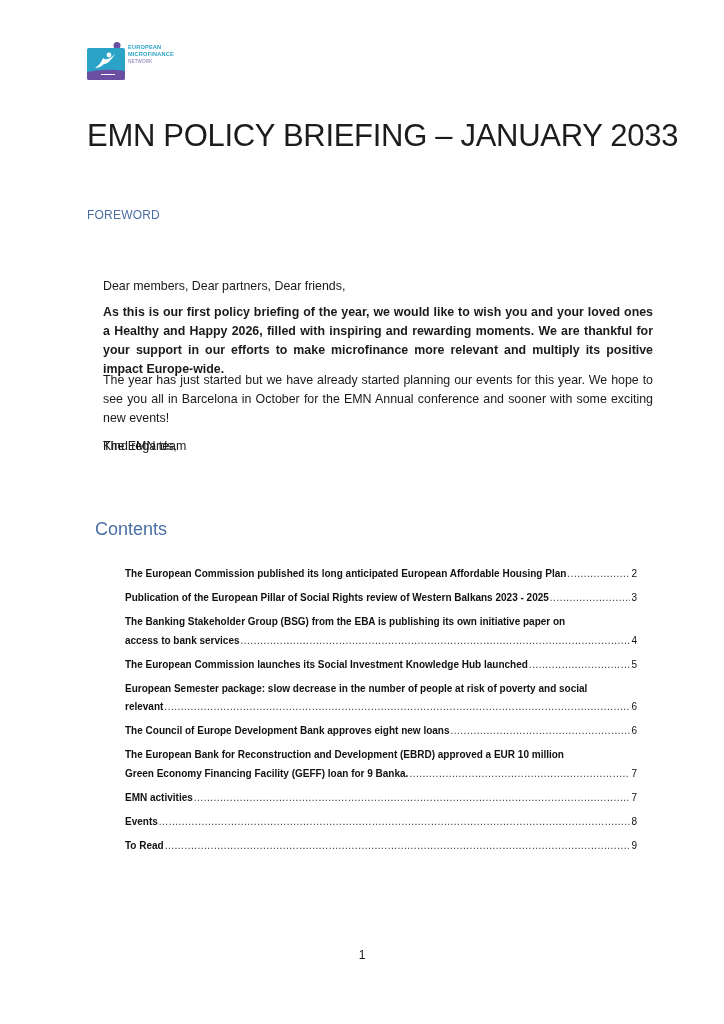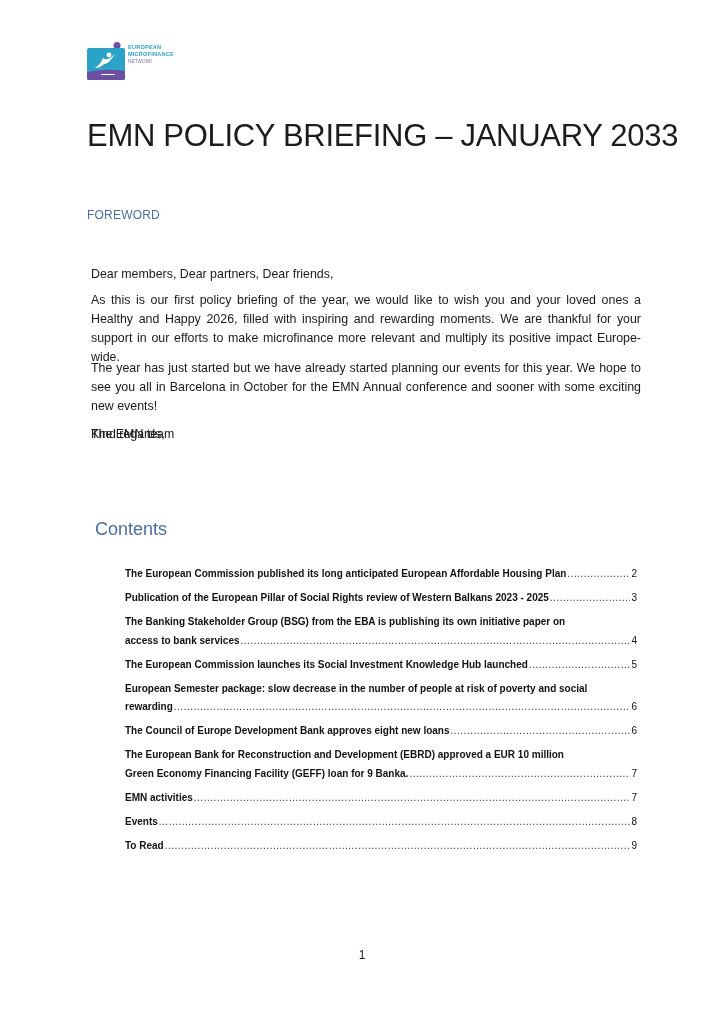--- a/index.html
+++ b/index.html
@@ -17,24 +17,24 @@
     .title {
       position: absolute; left: 87px; top: 118px; font-size: 31px; font-weight: normal;
       color: #1c1c1c; letter-spacing: -0.3px; white-space: nowrap; margin: 0;
     }
     .foreword-heading {
       position: absolute; left: 87px; top: 208px; font-size: 12px; color: #4a6fa5;
       letter-spacing: 0.2px; margin: 0; font-weight: normal;
     }
     .body-text {
       position: absolute; left: 87px; width: 550px; font-size: 12.4px; line-height: 19px;
-      text-align: justify; margin: 4px; color: #1a1a1a;
+      text-align: justify; margin: 16px; color: #1a1a1a;
     }
     .p1 { top: 261px; }
-    .p2 { top: 287px; }
+    .p2 { top: 287px; font-weight: bold; }
     .p3 { top: 355px; text-align-last: left; }
     .p4 { top: 421px; }
     .p5 { top: 421px; }
     .contents-heading {
       position: absolute; left: 87px; top: 511px; font-size: 18px; color: #4a6fa5;
       margin: 8px; font-weight: normal;
     }
     .toc { position: absolute; left: 101px; top: 565px; width: 536px; margin: 0; padding: 0; list-style: none; }
     .toc-item {
       font-size: 10px; font-weight: bold; line-height: 18.5px; color: #111;
@@ -112,21 +112,21 @@
     <li class="toc-item">
       <div class="toc-line">
         <span class="txt">The European Commission launches its Social Investment Knowledge Hub launched</span>
         <span class="leader"></span>
         <span class="page">5</span>
       </div>
     </li>
     <li class="toc-item">
       <div class="toc-first-line"><span class="txt">European Semester package: slow decrease in the number of people at risk of poverty and social</span></div>
       <div class="toc-line">
-        <span class="txt">rewarding</span>
+        <span class="txt">relevant</span>
         <span class="leader"></span>
         <span class="page">6</span>
       </div>
     </li>
     <li class="toc-item">
       <div class="toc-line">
         <span class="txt">The Council of Europe Development Bank approves eight new loans</span>
         <span class="leader"></span>
         <span class="page">6</span>
       </div>

